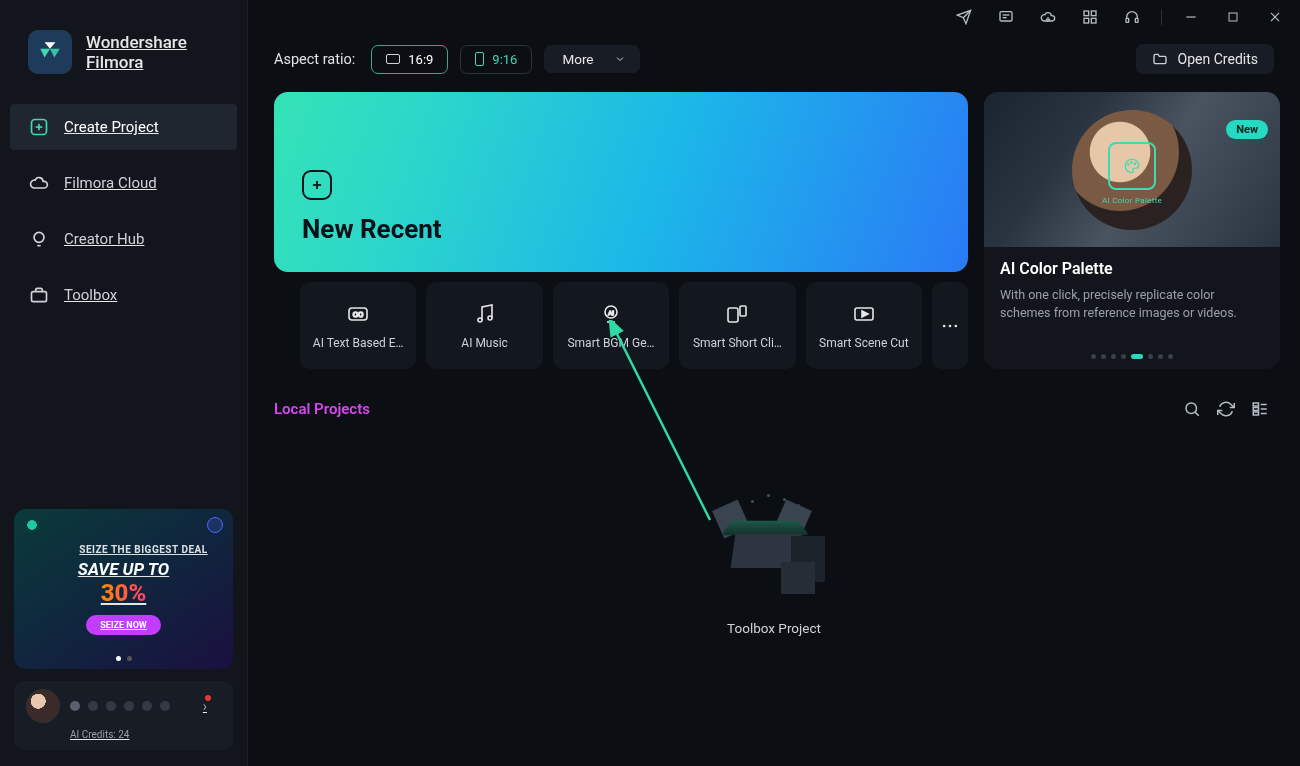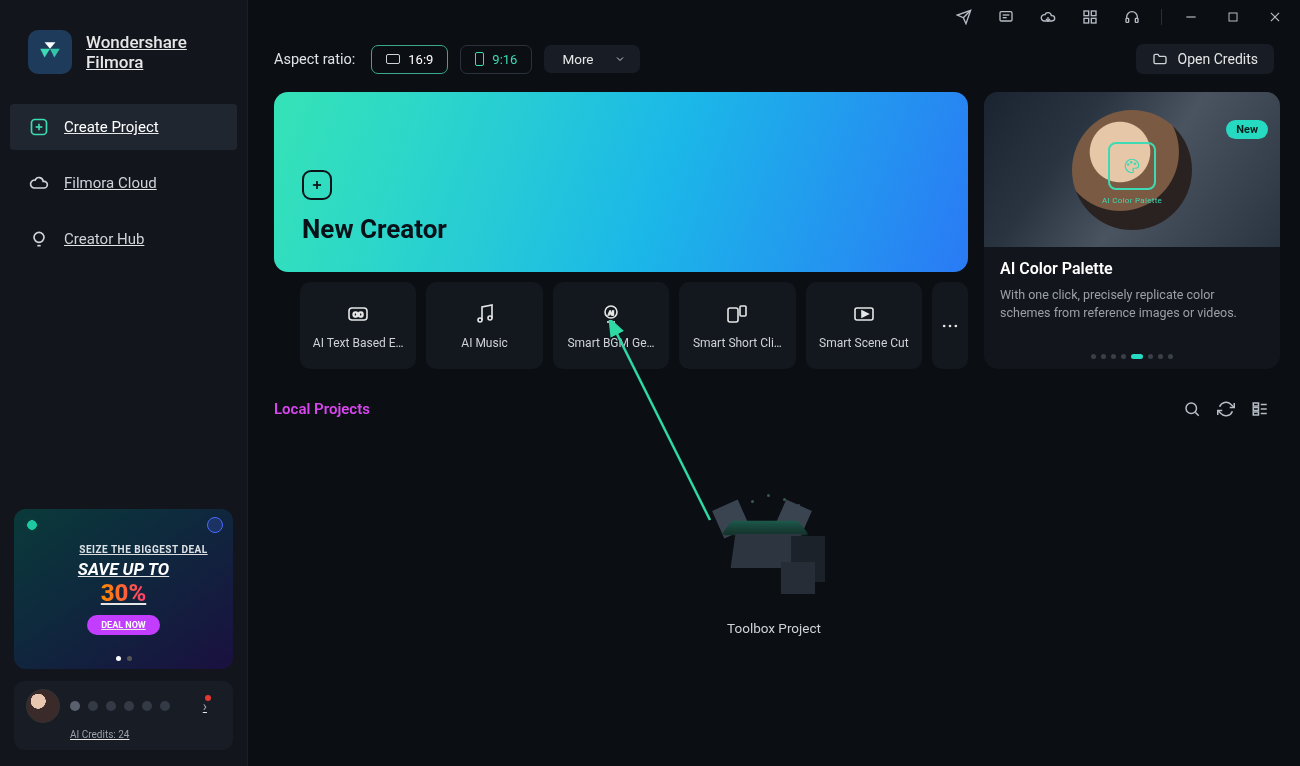--- a/index.html
+++ b/index.html
@@ -149,30 +149,39 @@
       </div>
       <div class="nav-item">
         <span class="nav-icon">
             <svg width="20" height="20" viewBox="0 0 24 24" fill="none" stroke="#cfd3d8" stroke-width="2">
               <circle cx="12" cy="10" r="6"></circle>
               <line x1="10" y1="20" x2="14" y2="20"></line>
             </svg>
           </span>
         <span>Creator Hub</span>
       </div>
+      <div class="nav-item">
+        <span class="nav-icon">
+            <svg width="20" height="20" viewBox="0 0 24 24" fill="none" stroke="#cfd3d8" stroke-width="2">
+              <rect x="3" y="8" width="18" height="12" rx="2"></rect>
+              <path d="M8 8V6a2 2 0 0 1 2-2h4a2 2 0 0 1 2 2v2"></path>
+            </svg>
+          </span>
+        <span>Toolbox</span>
+      </div>
     </nav>
 
     <div class="sidebar-bottom">
       <div class="promo">
         <div class="corner c1"></div>
           <div class="corner c2"></div>
         <div class="line1">SEIZE THE BIGGEST DEAL</div>
         <div class="line2">SAVE UP TO</div>
         <div class="line3">30%</div>
-        <div class="cta-btn">DEAL NOW</div>
+        <div class="cta-btn">SEIZE NOW</div>
         <div class="dots">
             <span class="on"></span>
             <span></span>
           </div>
       </div>
 
       <div class="user-card">
         <div class="user-row">
           <div class="avatar"></div>
           <div class="credit-icons">
@@ -274,21 +283,21 @@
 
     <div class="content-row">
       <div style="display:flex;flex-direction:column;">
         <div class="new-proj">
           <div class="plus-badge">
             <svg width="14" height="14" viewBox="0 0 24 24" stroke="#0c141a" stroke-width="3">
                 <line x1="12" y1="5" x2="12" y2="19"></line>
                 <line x1="5" y1="12" x2="19" y2="12"></line>
               </svg>
           </div>
-          <h2>New Creator</h2>
+          <h2>New Recent</h2>
         </div>
 
         <div class="tool-row">
           <div class="tool">
             <div class="tool-icon">
                 <svg width="24" height="24" viewBox="0 0 24 24" fill="none" stroke="currentColor" stroke-width="1.6">
                   <rect x="3" y="6" width="18" height="12" rx="3"></rect>
                   <text x="12" y="15" text-anchor="middle" font-size="8" fill="currentColor" font-family="sans-serif">CC</text>
                 </svg>
               </div>

